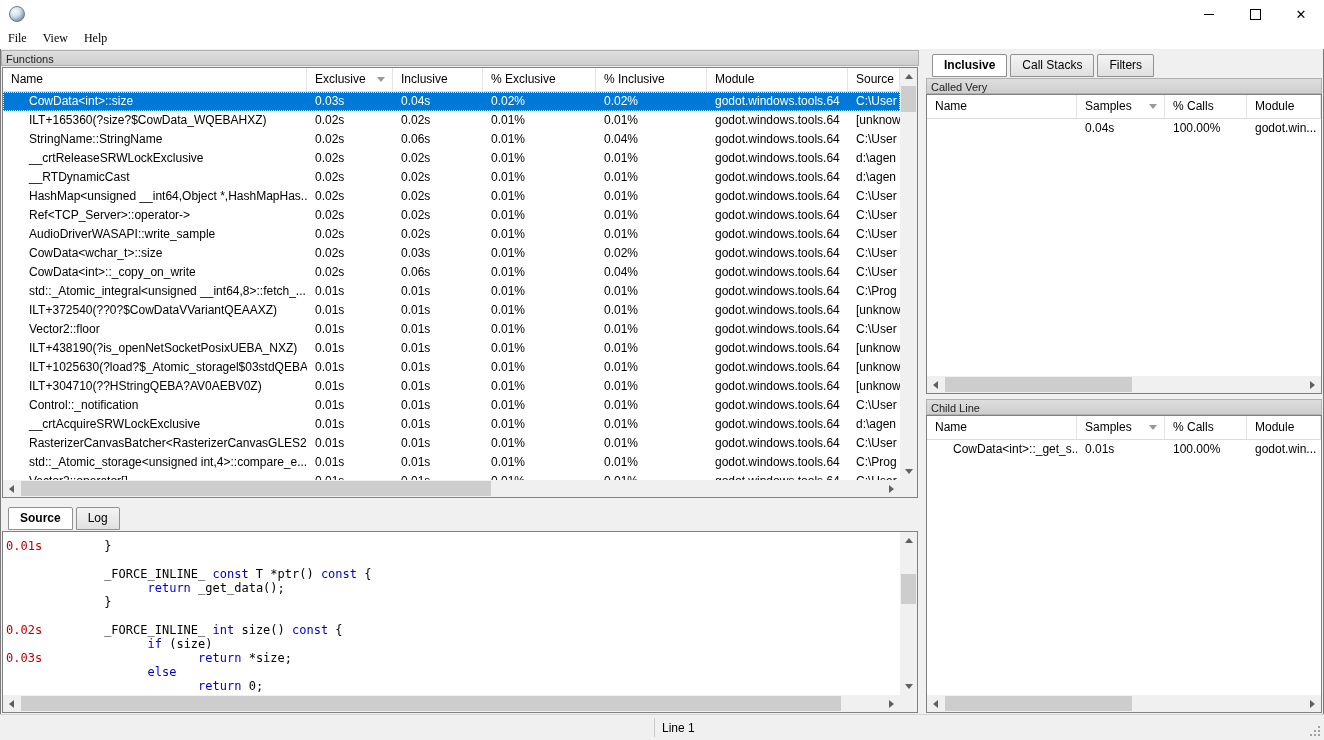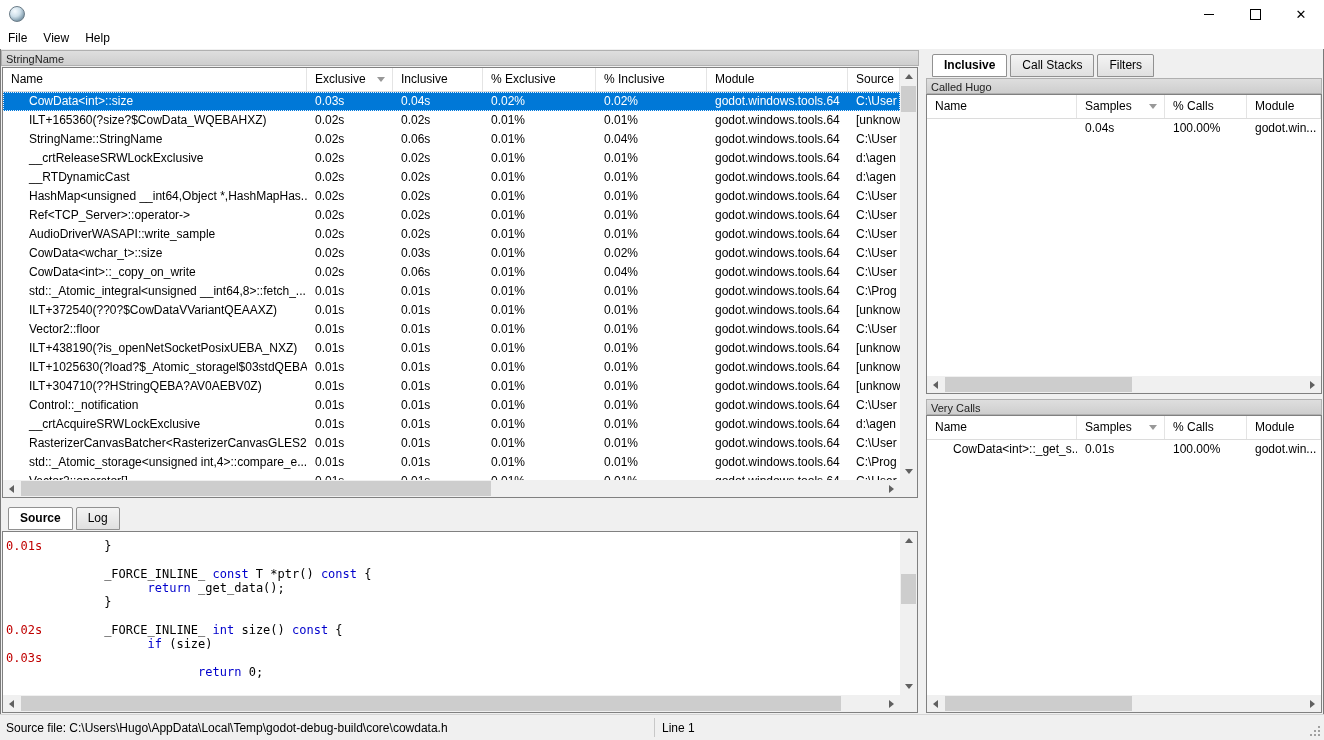--- a/index.html
+++ b/index.html
@@ -12,21 +12,21 @@
             background:radial-gradient(circle at 35% 30%,#f6fbff 0%,#cfe0ea 40%,#8aa4b4 70%,#4f6673 100%);
             border:1px solid #6b7c88;box-sizing:border-box;}
   .title-text{position:absolute;left:32px;top:7px;white-space:nowrap;}
   .win-controls{position:absolute;right:0;top:0;height:28px;display:flex;}
   .wbtn{width:46px;height:28px;display:flex;align-items:center;justify-content:center;}
   .glyph-min{width:10px;height:0;border-top:1px solid #000;display:block;}
   .glyph-max{width:9px;height:9px;border:1px solid #000;display:block;}
   .glyph-close{font-size:13px;line-height:13px;}
   
   .menubar{position:absolute;left:0;top:28px;width:100%;height:21px;background:#fff;}
-  .menu-item{display:inline-block;padding:3px 8px 1px 8px;height:18px;}
+  .menu-item{display:inline-block;padding:3px 8px 1px 8px;height:18px;font-family:Liberation Serif, serif;}
   
   .caption{position:absolute;height:16px;line-height:16px;font-size:11px;padding-left:4px;
            background:linear-gradient(180deg,#dedede,#cecece);border:1px solid #b0b0b0;
            box-sizing:border-box;color:#222;}
   
   .listview{position:absolute;background:#fff;border:1px solid #808080;box-sizing:border-box;}
   .lv-head{position:absolute;left:0;top:0;right:0;height:23px;border-bottom:1px solid #dcdcdc;
            background:#fff;white-space:nowrap;overflow:hidden;}
   .hcell{display:inline-block;position:relative;height:23px;line-height:23px;padding-left:8px;
          box-sizing:border-box;border-right:1px solid #e4e4e4;overflow:hidden;white-space:nowrap;vertical-align:top;}
@@ -87,21 +87,21 @@
         <span class="glyph-max"></span>
       </div>
     <div class="wbtn">
         <span class="glyph-close">✕</span>
       </div>
   </div>
 </div>
 
 <div class="menubar" id="menu"><div class="menu-item">File</div><div class="menu-item">View</div><div class="menu-item">Help</div></div>
 
-<div class="caption" style="left:1px;top:50px;width:918px;">StringName</div>
+<div class="caption" style="left:1px;top:50px;width:918px;">Functions</div>
 
 <div class="listview" id="fn-table" style="left:2px;top:67px;width:916px;height:431px;">
   <div class="lv-head" id="fn-head"><div class="hcell" style="width: 304px;"><span>Name</span></div><div class="hcell" style="width: 86px;"><span>Exclusive</span><span class="sortarrow"></span></div><div class="hcell" style="width: 90px;"><span>Inclusive</span></div><div class="hcell" style="width: 113px;"><span>% Exclusive</span></div><div class="hcell" style="width: 111px;"><span>% Inclusive</span></div><div class="hcell" style="width: 141px;"><span>Module</span></div><div class="hcell" style="width: 52px;"><span>Source</span></div></div>
   <div class="lv-body" id="fn-body">
       <div class="lrow selected"><div class="cell cname" style="width: 304px;">CowData&lt;int&gt;::size</div><div class="cell" style="width: 86px;">0.03s</div><div class="cell" style="width: 90px;">0.04s</div><div class="cell" style="width: 113px;">0.02%</div><div class="cell" style="width: 111px;">0.02%</div><div class="cell" style="width: 141px;">godot.windows.tools.64</div><div class="cell" style="width: 52px;">C:\User</div></div>
       <div class="lrow"><div class="cell cname" style="width: 304px;">ILT+165360(?size?$CowData_WQEBAHXZ)</div><div class="cell" style="width: 86px;">0.02s</div><div class="cell" style="width: 90px;">0.02s</div><div class="cell" style="width: 113px;">0.01%</div><div class="cell" style="width: 111px;">0.01%</div><div class="cell" style="width: 141px;">godot.windows.tools.64</div><div class="cell" style="width: 52px;">[unknow</div></div>
       <div class="lrow"><div class="cell cname" style="width: 304px;">StringName::StringName</div><div class="cell" style="width: 86px;">0.02s</div><div class="cell" style="width: 90px;">0.06s</div><div class="cell" style="width: 113px;">0.01%</div><div class="cell" style="width: 111px;">0.04%</div><div class="cell" style="width: 141px;">godot.windows.tools.64</div><div class="cell" style="width: 52px;">C:\User</div></div>
       <div class="lrow"><div class="cell cname" style="width: 304px;">__crtReleaseSRWLockExclusive</div><div class="cell" style="width: 86px;">0.02s</div><div class="cell" style="width: 90px;">0.02s</div><div class="cell" style="width: 113px;">0.01%</div><div class="cell" style="width: 111px;">0.01%</div><div class="cell" style="width: 141px;">godot.windows.tools.64</div><div class="cell" style="width: 52px;">d:\agen</div></div>
       <div class="lrow"><div class="cell cname" style="width: 304px;">__RTDynamicCast</div><div class="cell" style="width: 86px;">0.02s</div><div class="cell" style="width: 90px;">0.02s</div><div class="cell" style="width: 113px;">0.01%</div><div class="cell" style="width: 111px;">0.01%</div><div class="cell" style="width: 141px;">godot.windows.tools.64</div><div class="cell" style="width: 52px;">d:\agen</div></div>
       <div class="lrow"><div class="cell cname" style="width: 304px;">HashMap&lt;unsigned __int64,Object *,HashMapHas...</div><div class="cell" style="width: 86px;">0.02s</div><div class="cell" style="width: 90px;">0.02s</div><div class="cell" style="width: 113px;">0.01%</div><div class="cell" style="width: 111px;">0.01%</div><div class="cell" style="width: 141px;">godot.windows.tools.64</div><div class="cell" style="width: 52px;">C:\User</div></div>
@@ -147,21 +147,22 @@
 <div class="srcview" style="left:2px;top:531px;width:916px;height:182px;">
   <div class="codelines" id="code">
       <div class="cl"><span class="t">0.01s</span><span class="c"><span>              }</span></span></div>
       <div class="cl"><span class="c"></span></div>
       <div class="cl"><span class="c"><span>              _FORCE_INLINE_ </span><span class="k">const</span><span> T *ptr() </span><span class="k">const</span><span> {</span></span></div>
       <div class="cl"><span class="c"><span>                    </span><span class="k">return</span><span> _get_data();</span></span></div>
       <div class="cl"><span class="c"><span>              }</span></span></div>
       <div class="cl"><span class="c"></span></div>
       <div class="cl"><span class="t">0.02s</span><span class="c"><span>              _FORCE_INLINE_ </span><span class="k">int</span><span> size() </span><span class="k">const</span><span> {</span></span></div>
       <div class="cl"><span class="c"><span>                    </span><span class="k">if</span><span> (size)</span></span></div>
-      <div class="cl"><span class="t">0.03s</span></div>
+      <div class="cl"><span class="t">0.03s</span><span class="c"><span>                           </span><span class="k">return</span><span> *size;</span></span></div>
+      <div class="cl"><span class="c"><span>                    </span><span class="k">else</span></span></div>
       <div class="cl"><span class="c"><span>                           </span><span class="k">return</span><span> 0;</span></span></div>
     </div>
   <div class="vscroll">
     <div class="sb-btn sb-top">
         <span class="arr up"></span>
       </div>
     <div class="vthumb" style="top:42px;height:30px;"></div>
     <div class="sb-btn sb-bottom">
         <span class="arr down"></span>
       </div>
@@ -173,54 +174,53 @@
     <div class="hthumb" style="left:18px;width:820px;"></div>
     <div class="sb-btn sb-right">
         <span class="arr right"></span>
       </div>
   </div>
   <div class="sb-corner"></div>
 </div>
 
 <div class="tabstrip" id="right-tabs" style="left:932px;top:54px;"><div class="tab active">Inclusive</div><div class="tab">Call Stacks</div><div class="tab">Filters</div></div>
 
-<div class="caption" style="left:926px;top:78px;width:396px;">Called Hugo</div>
+<div class="caption" style="left:926px;top:78px;width:396px;">Called Very</div>
 
 <div class="listview no-vscroll" id="cf-table" style="left:926px;top:94px;width:396px;height:300px;">
   <div class="lv-head" id="cf-head"><div class="hcell" style="width: 150px;"><span>Name</span></div><div class="hcell" style="width: 88px;"><span>Samples</span><span class="sortarrow"></span></div><div class="hcell" style="width: 82px;"><span>% Calls</span></div><div class="hcell" style="width: 74px;"><span>Module</span></div></div>
   <div class="lv-body" id="cf-body">
       <div class="lrow"><div class="cell cname" style="width: 150px; margin-top: 20px;">VectorWriteProxy&lt;int...</div><div class="cell" style="width: 88px;">0.04s</div><div class="cell" style="width: 82px;">100.00%</div><div class="cell" style="width: 74px;">godot.win...</div></div>
     </div>
   <div class="hscroll full">
     <div class="sb-btn sb-left">
         <span class="arr left"></span>
       </div>
     <div class="hthumb" style="left:18px;width:187px;"></div>
     <div class="sb-btn sb-right">
         <span class="arr right"></span>
       </div>
   </div>
 </div>
 
-<div class="caption" style="left:926px;top:399px;width:396px;">Very Calls</div>
+<div class="caption" style="left:926px;top:399px;width:396px;">Child Line</div>
 
 <div class="listview no-vscroll" id="cc-table" style="left:926px;top:415px;width:396px;height:298px;">
   <div class="lv-head" id="cc-head"><div class="hcell" style="width: 150px;"><span>Name</span></div><div class="hcell" style="width: 88px;"><span>Samples</span><span class="sortarrow"></span></div><div class="hcell" style="width: 82px;"><span>% Calls</span></div><div class="hcell" style="width: 74px;"><span>Module</span></div></div>
   <div class="lv-body" id="cc-body">
       <div class="lrow"><div class="cell cname" style="width: 150px;">CowData&lt;int&gt;::_get_s...</div><div class="cell" style="width: 88px;">0.01s</div><div class="cell" style="width: 82px;">100.00%</div><div class="cell" style="width: 74px;">godot.win...</div></div>
     </div>
   <div class="hscroll full">
     <div class="sb-btn sb-left">
         <span class="arr left"></span>
       </div>
     <div class="hthumb" style="left:18px;width:187px;"></div>
     <div class="sb-btn sb-right">
         <span class="arr right"></span>
       </div>
   </div>
 </div>
 
 <div class="statusbar">
-  <span class="sb-text">Source file: C:\Users\Hugo\AppData\Local\Temp\godot-debug-build\core\cowdata.h</span>
   <div class="sb-divider"></div>
   <span class="sb-line">Line 1</span>
   <div class="grip"></div>
 </div>
 
 </body></html>

